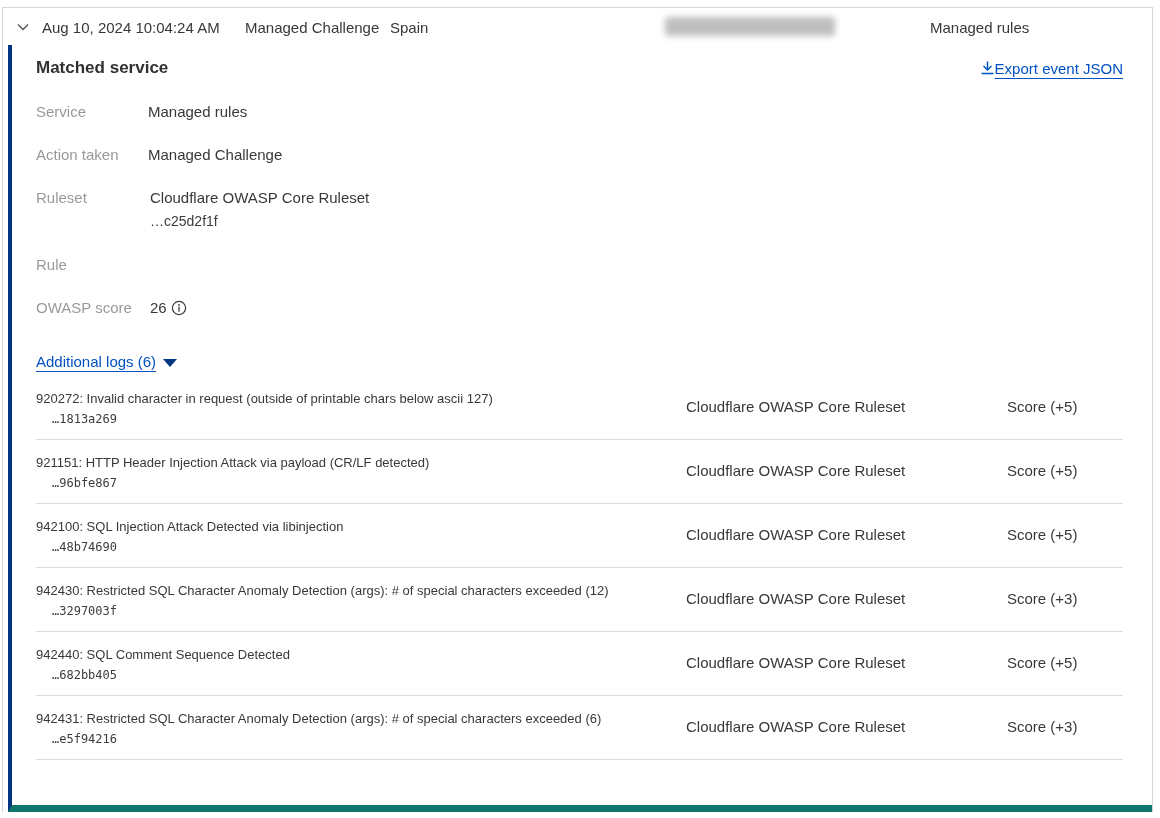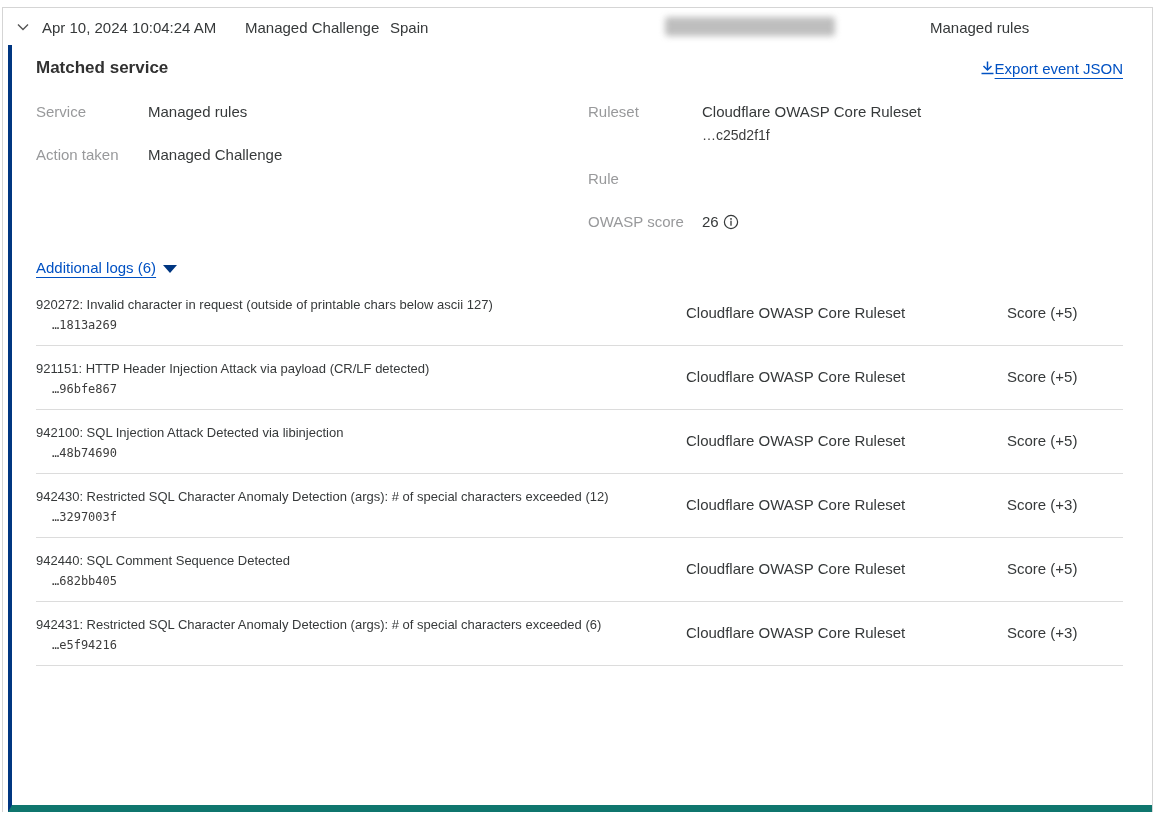--- a/index.html
+++ b/index.html
@@ -43,35 +43,35 @@
     display:flex; justify-content:space-between; align-items:center;
     padding-top:13px;
   }
   .panel-title { font-size:17px; font-weight:700; color:#313131; }
   .export-link {
     display:flex; align-items:center; 
     color:#0051c3; font-size:15px; text-decoration:none; cursor:pointer;
   }
   .export-link .label { text-decoration:underline; text-underline-offset:4px; }
   
-  .details { display:flex; margin-top:24px; }
+  .details { display:flex; margin-top:24px;flex-direction:column; }
   .details-left  { width:552px; }
   .details-right { flex:1; }
   .field { display:flex; margin-bottom:24px; font-size:15px; line-height:19px; }
   .field .label { color:#98999b; flex:0 0 112px; }
   .details-right .field .label { flex:0 0 114px; }
   .field .value { color:#36393a; max-width:250px; }
   .hash {
     font-family:Liberation Sans, sans-serif;
     font-size:14px; color:#3c3c3c; margin-top:5px; letter-spacing:0;
   }
   .owasp-val { display:flex; align-items:center; gap:4px; }
   .info-icon { display:inline-flex; cursor:pointer; }
   
-  .logs-link-row { margin-top:4px; margin-bottom:6px; display:flex; align-items:center; gap:4px; cursor:pointer; }
+  .logs-link-row { margin-top:12px; margin-bottom:6px; display:flex; align-items:center; gap:4px; cursor:pointer; }
   .logs-link {
     color:#0051c3; font-size:15px; text-decoration:underline; text-underline-offset:4px;
   }
   .caret-down {
     width:0; height:0; margin-left:3px; margin-top:3px;
     border-left:7px solid transparent; border-right:7px solid transparent;
     border-top:8px solid #003681;
   }
   .log-row {
     display:flex; align-items:center;
@@ -92,21 +92,21 @@
 <body>
 
 <div class="page">
 
   <div class="summary-row">
     <span class="cell chevron">
       <svg width="16" height="16" viewBox="0 0 16 16" fill="none" stroke="#555" stroke-width="1.4">
         <polyline points="3,5.5 8,10.5 13,5.5"></polyline>
       </svg>
     </span>
-    <span class="cell ts">Apr 10, 2024 10:04:24 AM</span>
+    <span class="cell ts">Aug 10, 2024 10:04:24 AM</span>
     <span class="cell action">Managed Challenge</span>
     <span class="cell country">Spain</span>
     <span class="redacted"></span>
     <span class="cell service">Managed rules</span>
   </div>
 
   <div class="expanded">
 
     <div class="panel-header">
       <div class="panel-title">Matched service</div>

